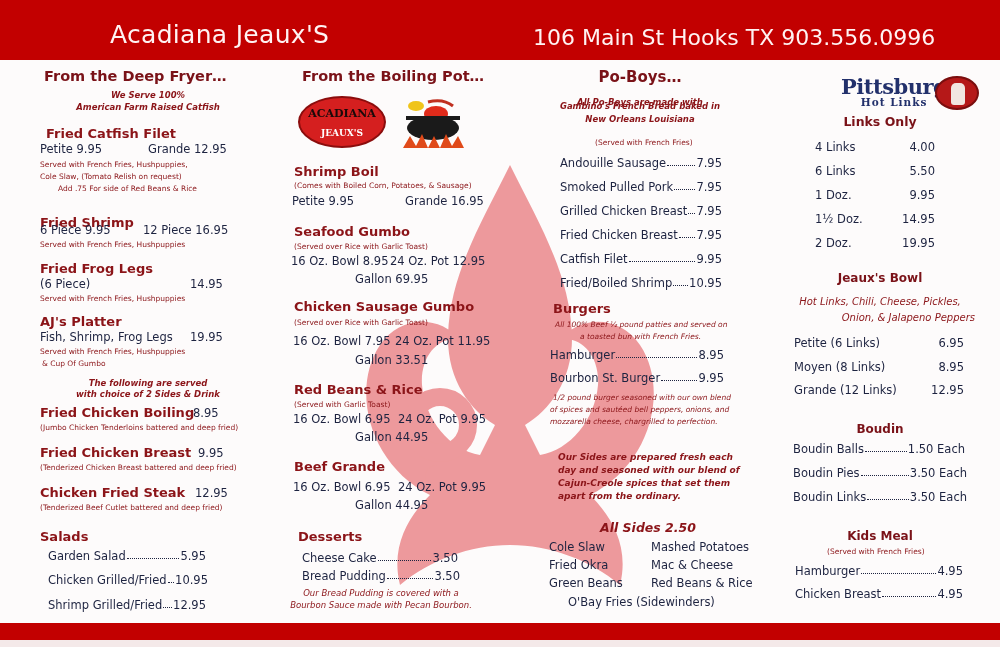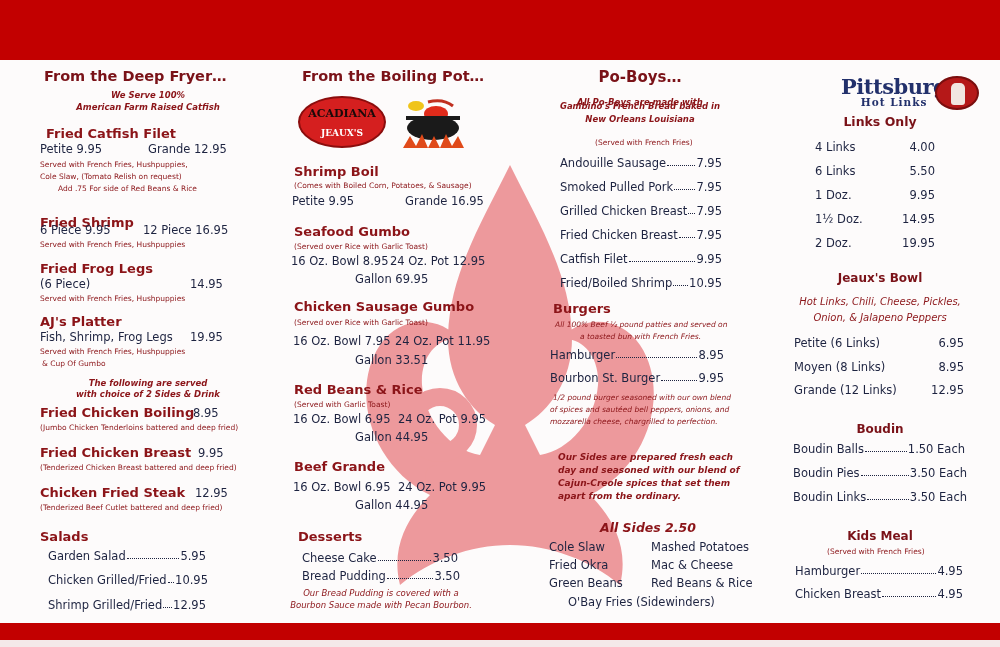--- a/index.html
+++ b/index.html
@@ -46,20 +46,22 @@
   .pitts { position: absolute; font-family: "DejaVu Serif", serif; }
   .pitts .brand { font-size: 21px; font-weight: bold; color: #22306b; letter-spacing: -0.5px; }
   .pitts .sub { font-size: 10.5px; font-weight: bold; color: #22306b; letter-spacing: 1px; text-align: center; margin-top: -3px; }
   .pitts-badge { position: absolute; width: 44px; height: 34px; border-radius: 50%; background: #b51818; border: 2px solid #7a0e0e; }
   .pitts-badge .face { position: absolute; left: 14px; top: 5px; width: 14px; height: 22px; background: #f1e6e0; border-radius: 5px 5px 3px 3px; }
 </style>
 </head>
 <body>
 
 <div class="top-band">
+  <div class="title">Acadiana Jeaux'S</div>
+  <div class="address">106 Main St Hooks TX 903.556.0996</div>
 </div>
 
 <svg class="fleur" viewBox="0 0 360 440">
   <path d="M180 0 C150 60 120 110 118 170 C117 215 140 245 165 260 L150 290 C120 285 95 255 92 220 C90 190 110 170 130 175 C110 150 70 150 50 180 C20 225 40 300 100 330 C80 350 60 380 70 420 C100 395 140 380 180 380 C220 380 260 395 290 420 C300 380 280 350 260 330 C320 300 340 225 310 180 C290 150 250 150 230 175 C250 170 270 190 268 220 C265 255 240 285 210 290 L195 260 C220 245 243 215 242 170 C240 110 210 60 180 0 Z" fill="#d9151a"></path>
   <rect x="95" y="300" width="170" height="24" rx="12" fill="#d9151a"></rect>
   <circle cx="110" cy="260" r="28" fill="none" stroke="#d9151a" stroke-width="18"></circle>
 </svg>
 
 <div class="col col1">
   <div class="abs sec-title" style="left:6px;top:6px;font-size:14.5px;">From the Deep Fryer…</div>
@@ -277,21 +279,21 @@
     <span>1½ Doz.</span>
       <span>14.95</span>
   </div>
   <div class="abs row" style="left:30px;top:174px;width:120px;">
     <span>2 Doz.</span>
       <span>19.95</span>
   </div>
 
   <div class="abs sec-title center" style="left:0;top:209px;width:190px;font-size:12px;">Jeaux's Bowl</div>
   <div class="abs note center" style="left:0;top:234px;width:190px;font-size:10px;font-weight:normal;">Hot Links, Chili, Cheese, Pickles,</div>
-  <div class="abs note center" style="left:0;top:250px;width:190px;font-size:10px;font-weight:normal;">Onion, &amp; Jalapeno Peppers</div>
+  <div class="abs note center" style="left:0;top:250px;width:190px;font-size:10px;font-weight:normal;text-align:right;">Onion, &amp; Jalapeno Peppers</div>
   <div class="abs row" style="left:9px;top:274px;width:170px;">
     <span>Petite (6 Links)</span>
       <span>6.95</span>
   </div>
   <div class="abs row" style="left:9px;top:298px;width:170px;">
     <span>Moyen (8 Links)</span>
       <span>8.95</span>
   </div>
   <div class="abs row" style="left:9px;top:321px;width:170px;">
     <span>Grande (12 Links)</span>

